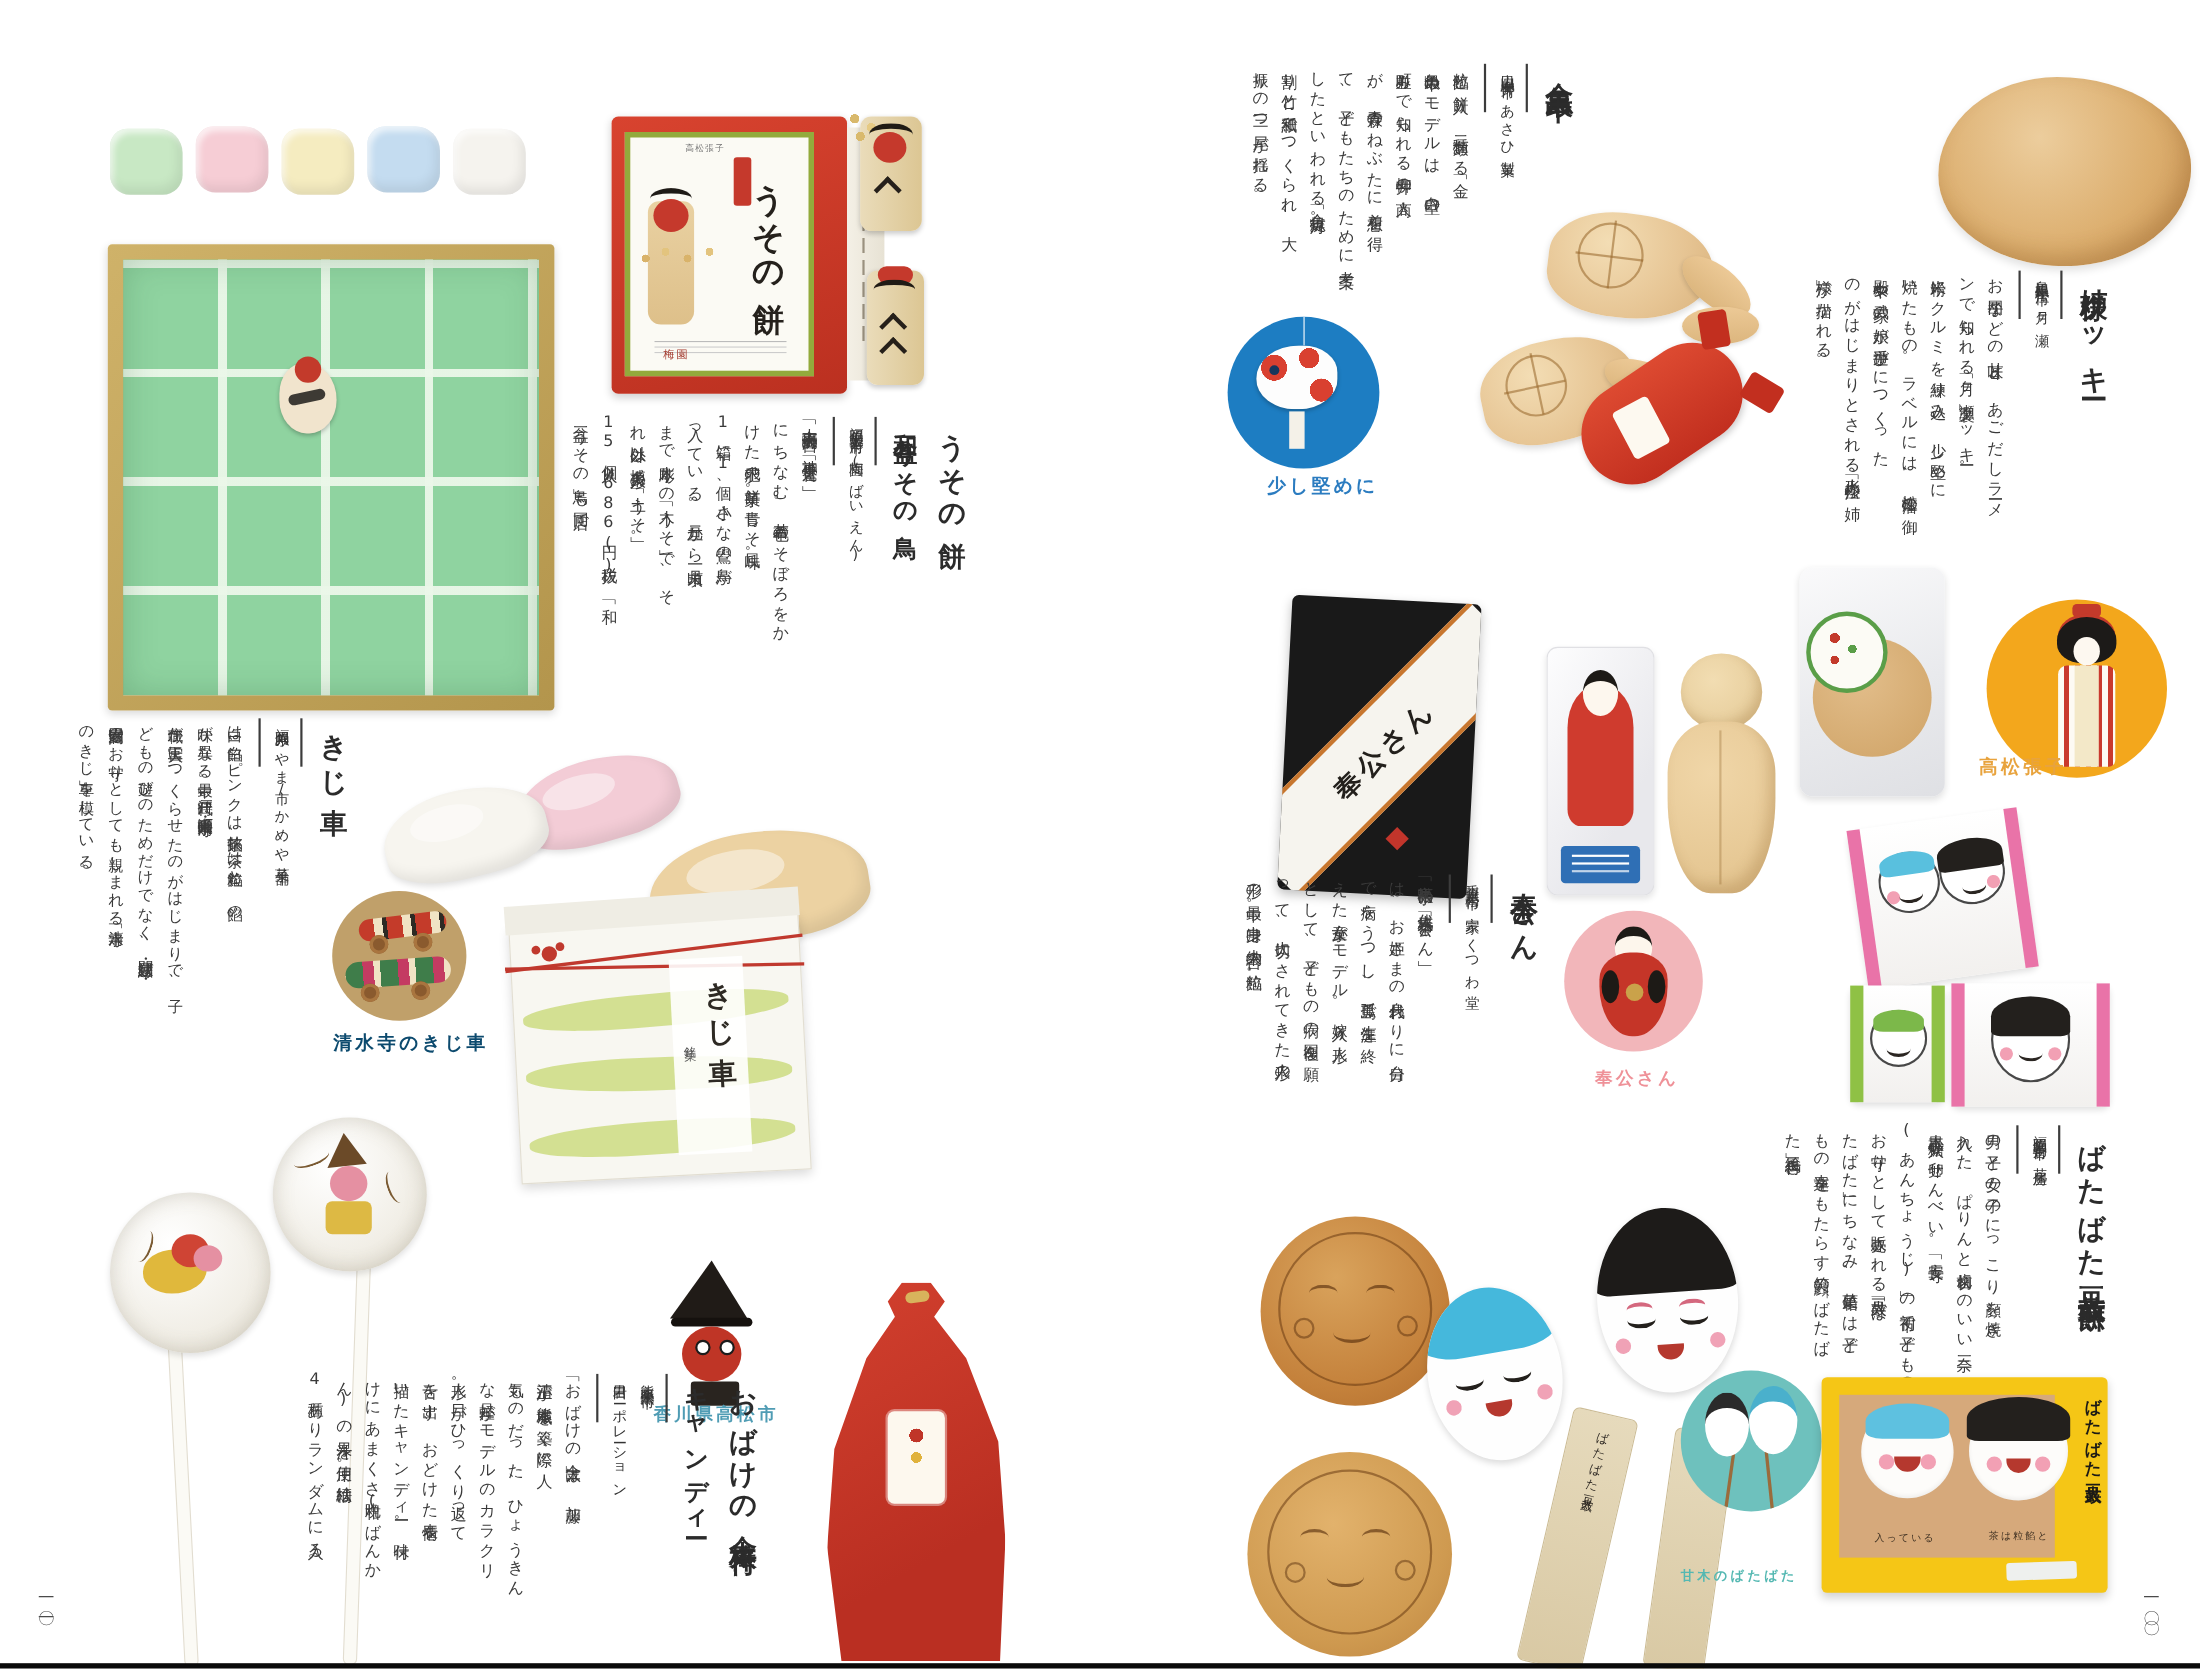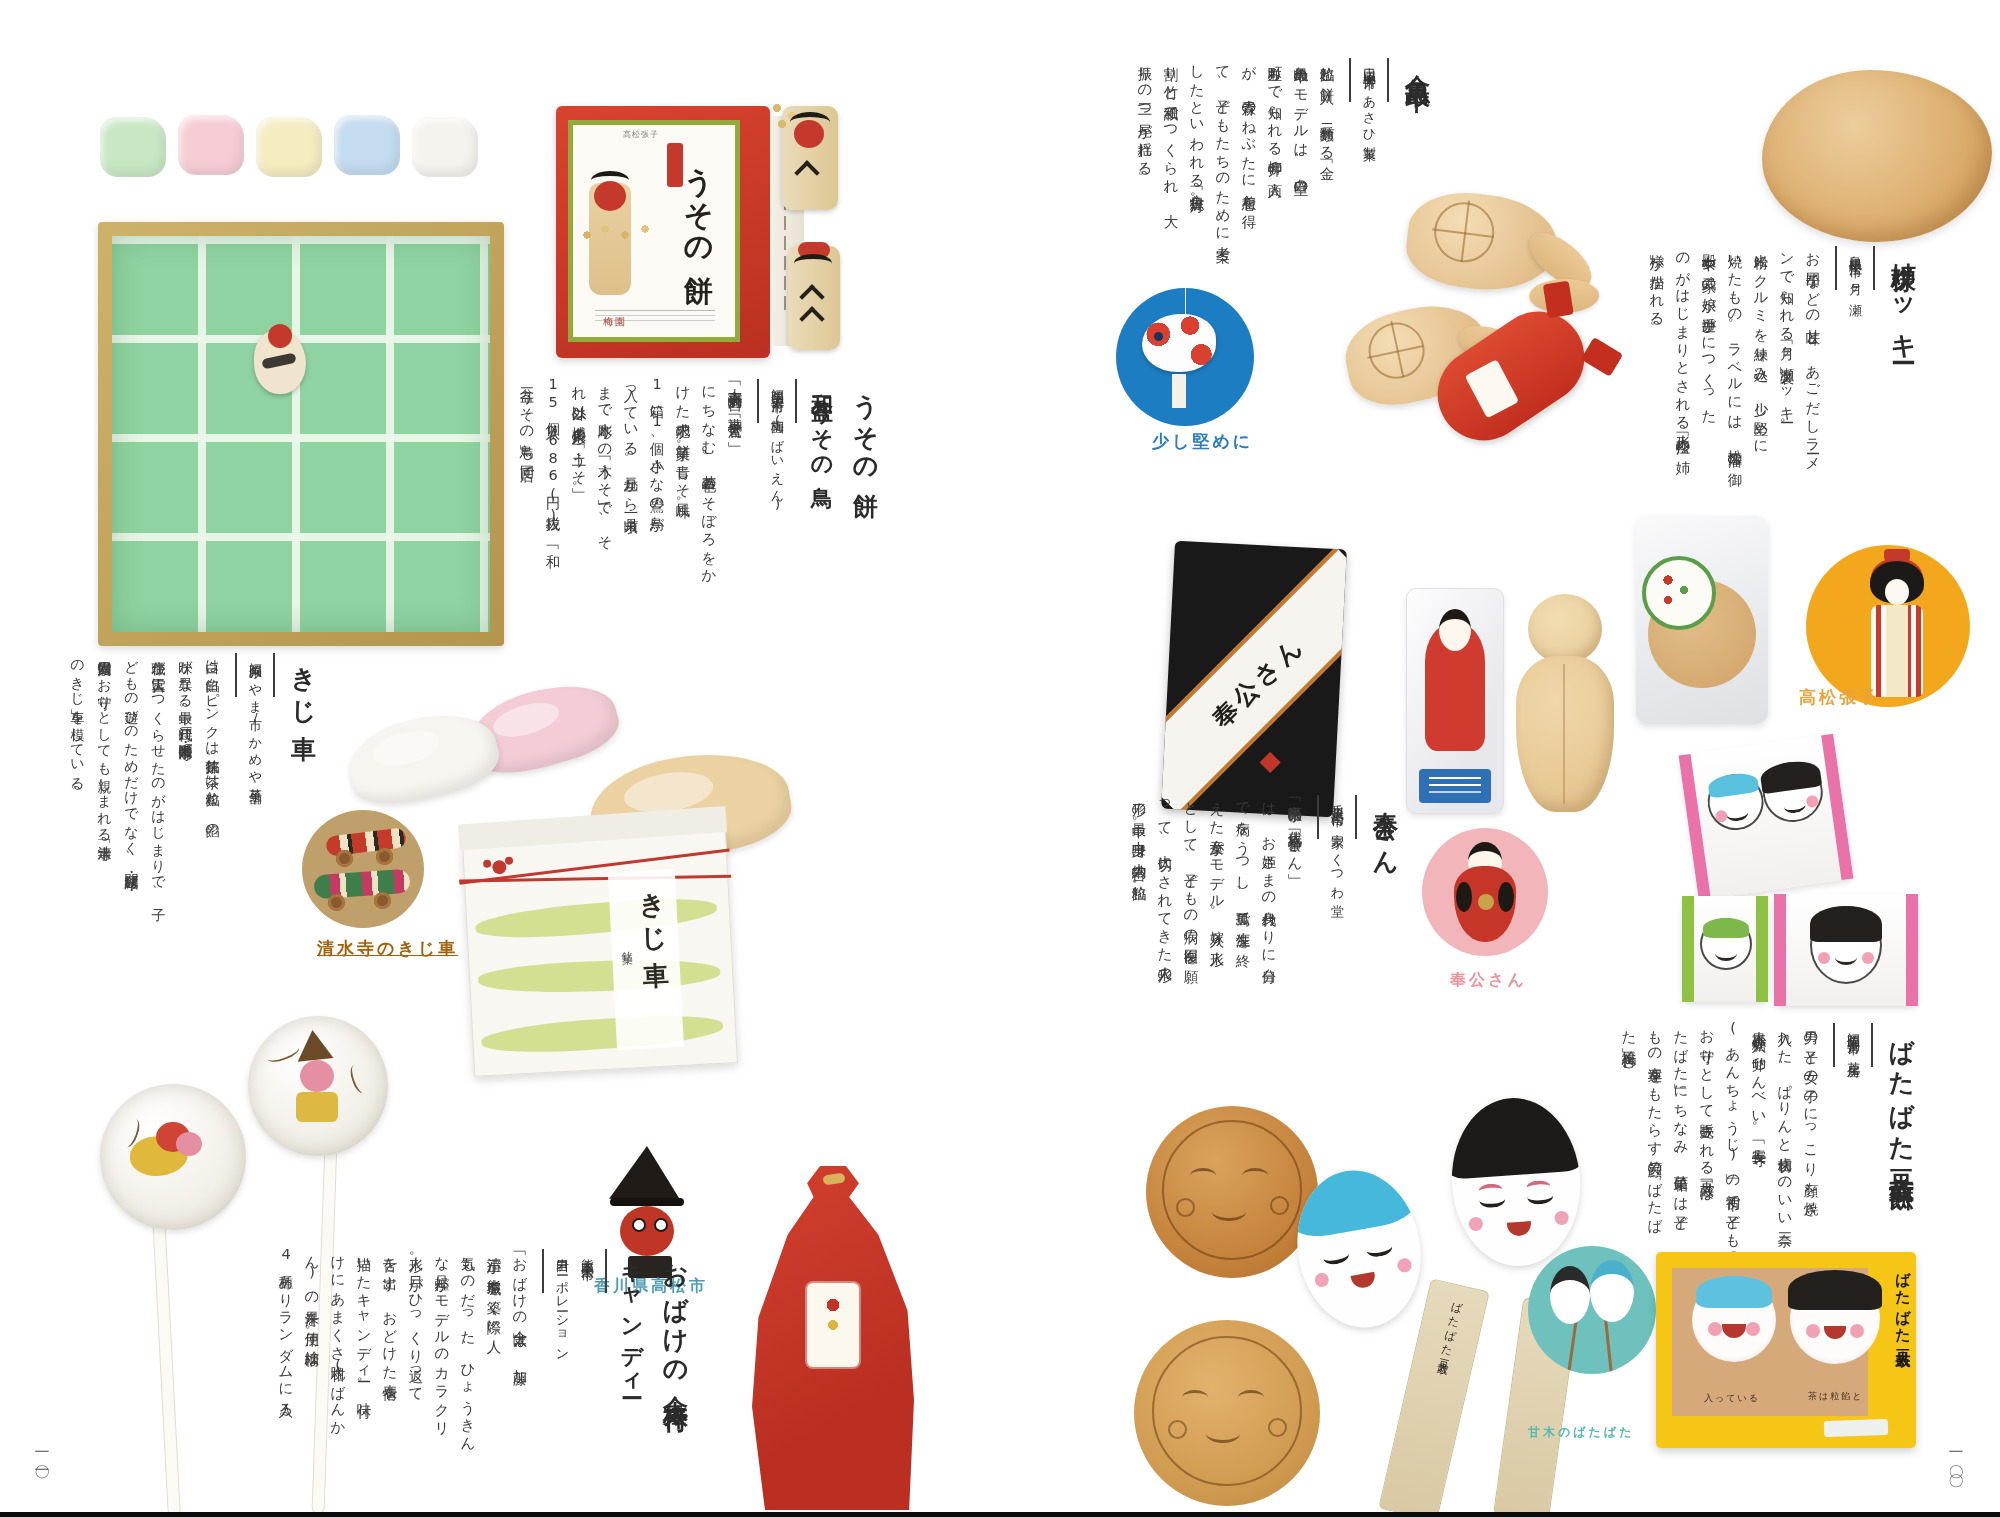--- a/index.html
+++ b/index.html
@@ -272,21 +272,21 @@
   </div>
 
   <div class="circle" style="left:302px;top:810px;width:122px;height:118px;background:#c0a06a;">
     <div class="cart" style="left:24px;top:22px;width:80px;height:20px;background:repeating-linear-gradient(90deg,#c43b2a 0 14px,#f0e3c4 14px 22px,#2d2a24 22px 26px);transform:rotate(-7deg);"></div>
     <div class="wheel" style="left:34px;top:40px;"></div>
     <div class="wheel" style="left:74px;top:38px;"></div>
     <div class="cart" style="left:12px;top:62px;width:96px;height:24px;background:repeating-linear-gradient(90deg,#3f7d4a 0 16px,#c43b62 16px 26px,#f0e3c4 26px 32px);transform:rotate(-4deg);"></div>
     <div class="wheel" style="left:26px;top:84px;"></div>
     <div class="wheel" style="left:72px;top:82px;"></div>
   </div>
-  <div class="caption" style="left:317px;top:937px;color:#a16207;text-decoration:underline;">清水寺のきじ車</div>
+  <div class="caption" style="left:303px;top:937px;color:#0c4a6e;">清水寺のきじ車</div>
 
   <div class="article kiji-a" style="top:650px;right:1680px;height:320px;">
     <div class="title">きじ車</div>
     <div class="vrule"></div>
     <div class="region">福岡県みやま市/かめや菓子舗</div>
     <div class="vrule"></div>
     <div class="body">
         <div class="vcol">白は白餡、ピンクは抹茶餡、茶は粒餡と、餡の</div>
         <div class="vcol">味が異なる最中。江戸時代、瀬高町・清水寺の</div>
         <div class="vcol">住職が宮大工につくらせたのがはじまりで、子</div>

